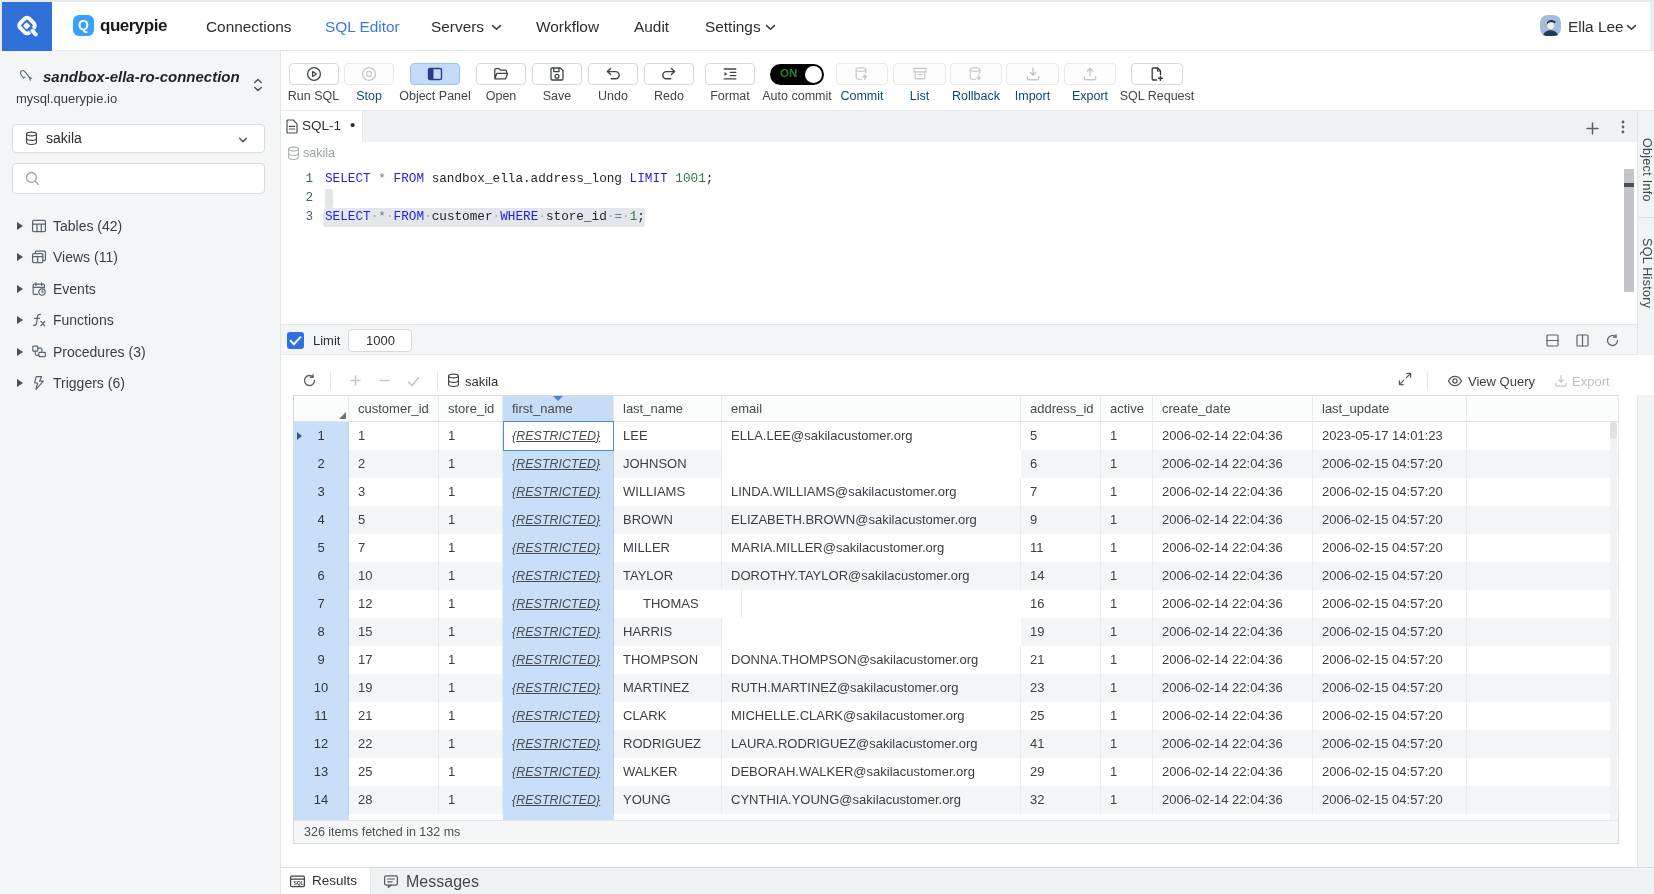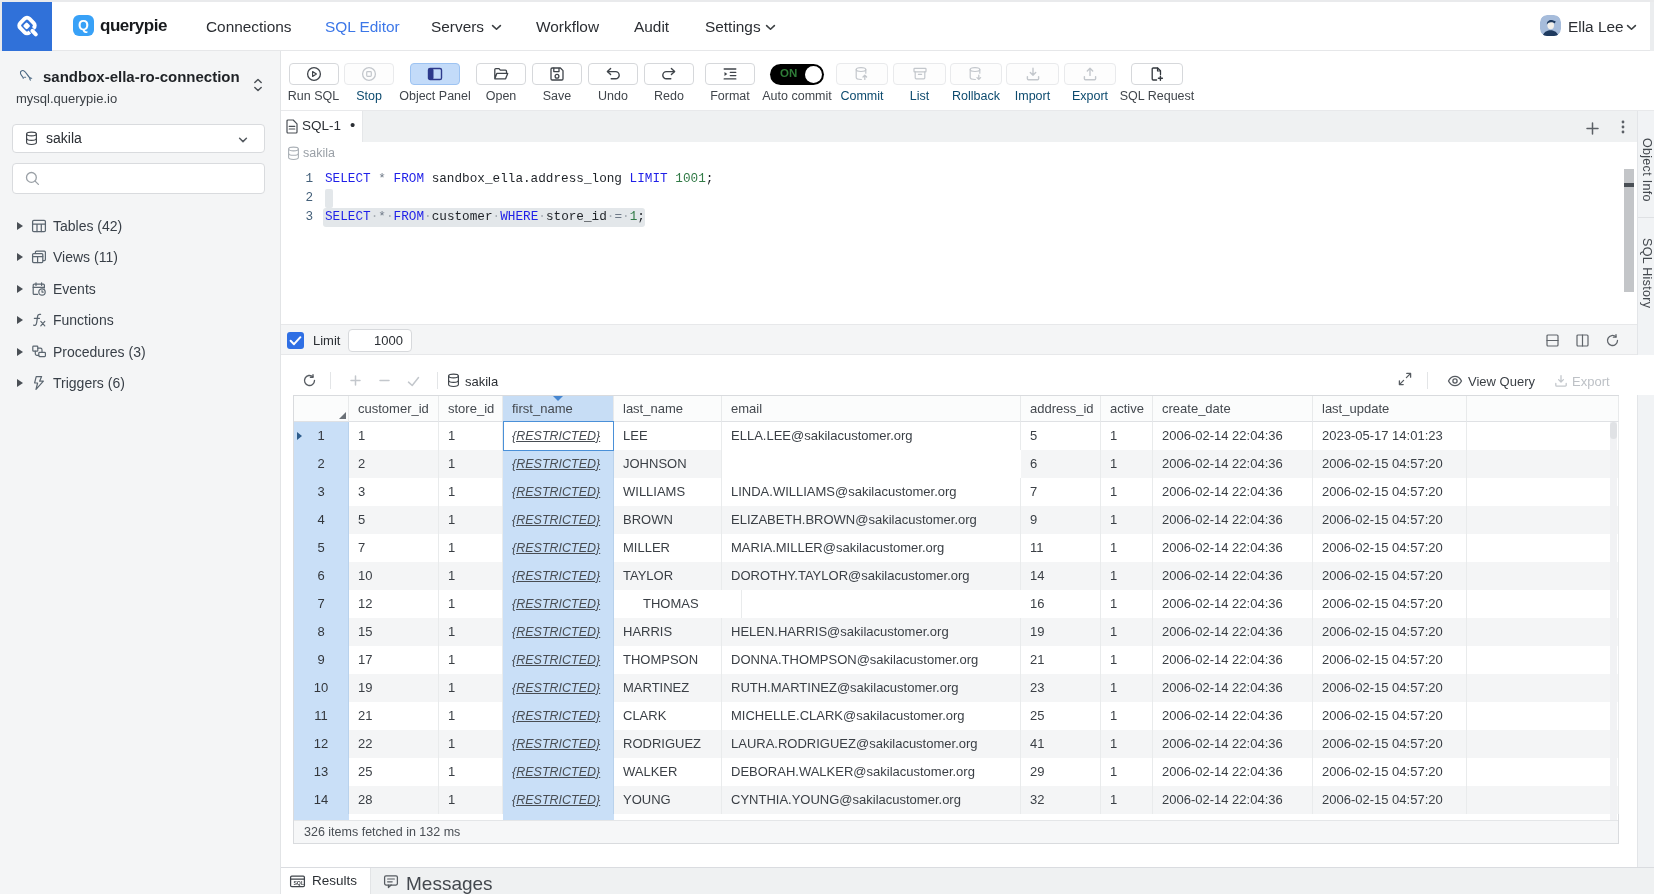--- a/index.html
+++ b/index.html
@@ -10,21 +10,21 @@
 .topedge{left:0;top:0;width:1654px;height:2px;background:#e9eaec;z-index:5;}
 .logo-sq{left:2px;top:2px;width:50px;height:49px;background:#3071d9;}
 .qp-badge{left:73px;top:15px;width:21px;height:21px;border-radius:6px;background:#38a1f7;color:#fff;font-weight:bold;font-size:14px;text-align:center;line-height:21px;}
 .qp-name{left:100px;top:16px;font-size:17px;font-weight:bold;color:#17191c;letter-spacing:-0.5px;}
 .navlink{top:18px;font-size:15.4px;color:#2b2e33;}
 .navlink.active{color:#3c77e8;}
 .nav-right-edge{left:1650px;top:2px;width:4px;height:49px;background:#ebedef;}
 .avatar{left:1540px;top:15px;width:21px;height:21px;border-radius:7px;overflow:hidden;}
 
 .sidebar{left:0;top:51px;width:281px;height:843px;background:#f4f5f6;border-right:1px solid #e2e4e6;}
-.conn-title{left:43px;top:68px;font-size:15px;font-weight:bold;color:#1f2226;}
+.conn-title{left:43px;top:68px;font-size:15px;font-weight:bold;color:#1f2226;font-style:italic;}
 .conn-host{left:16px;top:91px;font-size:13px;color:#3a3f45;}
 .sel-box{left:12px;top:124px;width:253px;height:29px;background:#fff;border:1px solid #d9dbde;border-radius:4px;}
 .search-box{left:12px;top:163px;width:253px;height:31px;background:#fff;border:1px solid #d9dbde;border-radius:4px;}
 .tree-row{left:0;width:281px;height:31px;}
 .tree-caret{position:absolute;left:17px;top:50%;margin-top:-4px;width:0;height:0;border-left:6px solid #4a4f55;border-top:4px solid transparent;border-bottom:4px solid transparent;}
 .tree-ico{position:absolute;left:31px;top:50%;margin-top:-8px;}
 .tree-txt{position:absolute;left:53px;top:50%;margin-top:-8px;font-size:14px;color:#383f47;}
 
 .toolbar{left:281px;top:51px;width:1373px;height:60px;background:#fff;border-bottom:1px solid #e8e9eb;}
 .tbtn{position:absolute;top:12px;height:22px;border:1px solid #d6d8db;border-radius:4px;background:#fff;}
@@ -48,21 +48,21 @@
 .sel2{position:absolute;left:44px;top:46.6px;width:7.5px;height:19px;background:#e3e7ea;border-radius:2px;}
 .dot{color:#a6adb4;}
 .edscroll{position:absolute;left:1343px;top:27px;width:10px;height:123px;background:#c3c5c8;}
 .edmark{position:absolute;left:1343px;top:41px;width:10px;height:4px;background:#4a4f55;}
 
 .rstrip{left:1637px;top:111px;width:17px;height:756px;background:#f1f3f5;border-left:1px solid #e3e5e8;}
 .vtab{position:absolute;left:0;width:16px;writing-mode:vertical-rl;font-size:12.5px;color:#43484e;letter-spacing:0.3px;}
 
 .limitbar{left:281px;top:324px;width:1356px;height:31px;background:#f4f5f6;border-top:1px solid #e7e8ea;border-bottom:1px solid #e7e8ea;}
 .checkbox{position:absolute;left:6px;top:7px;width:17px;height:17px;border-radius:3px;background:#2f6fe4;}
-.limit-input{position:absolute;left:67px;top:4px;width:64px;height:23px;background:#fff;border:1px solid #d7d9dc;border-radius:4px;font-size:13px;color:#2b2f34;line-height:21px;padding-left:17px;text-align:center;}
+.limit-input{position:absolute;left:67px;top:4px;width:64px;height:23px;background:#fff;border:1px solid #d7d9dc;border-radius:4px;font-size:13px;color:#2b2f34;line-height:21px;padding-left:17px;}
 
 .rtool{left:281px;top:355px;width:1373px;height:40px;background:#fff;}
 .vdiv{position:absolute;top:17px;width:1px;height:17px;background:#e3e5e7;}
 
 .grid{left:293px;top:395px;width:1326px;height:449px;border:1px solid #d9dbde;background:#fff;}
 .hcell{position:absolute;top:0;height:26px;background:#fbfcfc;border-right:1px solid #e8eaeb;border-bottom:1px solid #dfe1e4;font-size:13px;color:#44494f;line-height:25px;padding-left:9px;white-space:nowrap;overflow:hidden;}
 .hcell.blue{background:#c7ddf5;}
 .cell{position:absolute;height:28px;border-right:1px solid #e9ebec;font-size:13px;color:#3a3f45;line-height:27px;padding-left:9px;white-space:nowrap;overflow:hidden;}
 .row-even{background:#f4f5f6;}
 .cell.bluecol{background:#c9dff7;border-right-color:#b9d2ec;}
@@ -552,21 +552,20 @@
     <div class="cell" style="left:727px;top:194px;width:80px">16</div>
     <div class="cell" style="left:807px;top:194px;width:52px">1</div>
     <div class="cell" style="left:859px;top:194px;width:160px">2006-02-14 22:04:36</div>
     <div class="cell" style="left:1019px;top:194px;width:154px">2006-02-15 04:57:20</div>
     <div class="cell" style="left:1173px;top:194px;width:152px"></div>
     <div class="cell bluecol rownum" style="left:0px;top:222px;width:55px">8</div>
     <div class="cell row-even" style="left:55px;top:222px;width:90px">15</div>
     <div class="cell row-even" style="left:145px;top:222px;width:64px">1</div>
     <div class="cell bluecol" style="left:209px;top:222px;width:111px"><span class="restricted">{RESTRICTED}</span></div>
     <div class="cell row-even" style="left:320px;top:222px;width:108px">HARRIS</div>
-    <div class="cell row-even" style="left:428px;top:222px;width:299px">HELEN.HARRIS@sakilacustomer.org</div>
     <div class="cell row-even" style="left:727px;top:222px;width:80px">19</div>
     <div class="cell row-even" style="left:807px;top:222px;width:52px">1</div>
     <div class="cell row-even" style="left:859px;top:222px;width:160px">2006-02-14 22:04:36</div>
     <div class="cell row-even" style="left:1019px;top:222px;width:154px">2006-02-15 04:57:20</div>
     <div class="cell row-even" style="left:1173px;top:222px;width:152px"></div>
     <div class="cell bluecol rownum" style="left:0px;top:250px;width:55px">9</div>
     <div class="cell" style="left:55px;top:250px;width:90px">17</div>
     <div class="cell" style="left:145px;top:250px;width:64px">1</div>
     <div class="cell bluecol" style="left:209px;top:250px;width:111px"><span class="restricted">{RESTRICTED}</span></div>
     <div class="cell" style="left:320px;top:250px;width:108px">THOMPSON</div>
@@ -646,13 +645,13 @@
       </span>
       <span style="position:absolute;left:31px;top:5px;font-size:13.5px;color:#2b2f34">Results</span>
     </div>
     <span style="position:absolute;left:102px;top:6px">
       <svg width="16" height="15" viewBox="0 0 16 15" fill="none">
         <rect x="1.6" y="1.8" width="12.8" height="9.2" rx="1.4" stroke="#565b61" stroke-width="1.25" stroke-linecap="round" stroke-linejoin="round"></rect>
         <path d="M4.6 5 h6.8 M4.6 7.8 h4.6" stroke="#565b61" stroke-width="1.15" stroke-linecap="round" stroke-linejoin="round"></path>
         <path d="M5.4 11 v2.6 L8.2 11" stroke="#565b61" stroke-width="1.2" stroke-linecap="round" stroke-linejoin="round"></path>
       </svg>
     </span>
-    <span style="position:absolute;left:125px;top:5px;font-size:19px;color:#43484e">Messages</span>
+    <span style="position:absolute;left:125px;top:5px;font-size:16px;color:#43484e">Messages</span>
   </div>
 </body></html>

